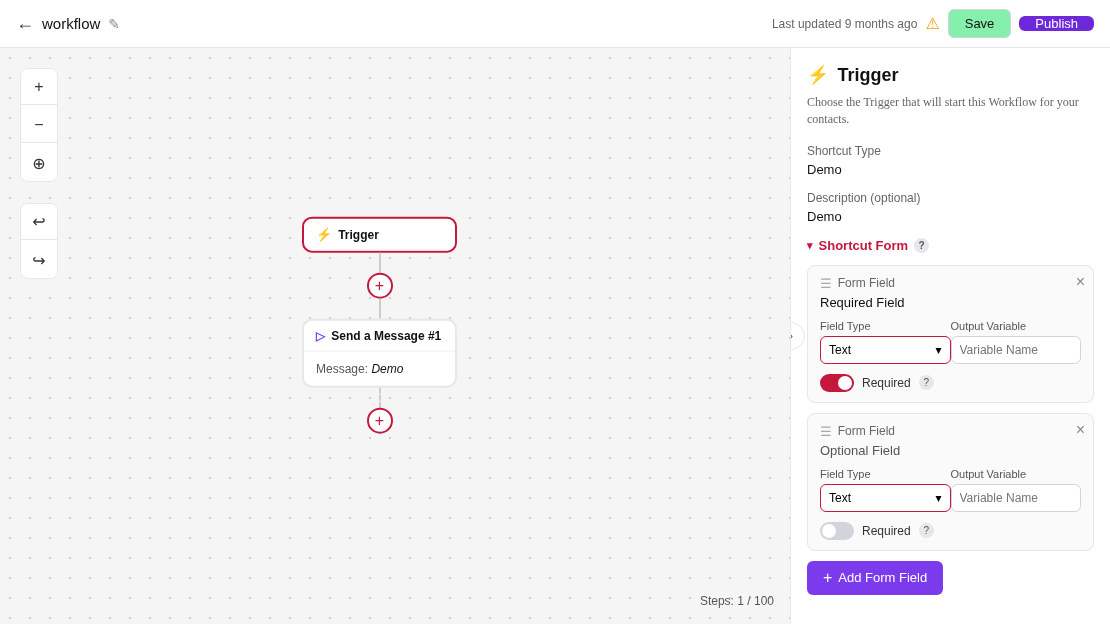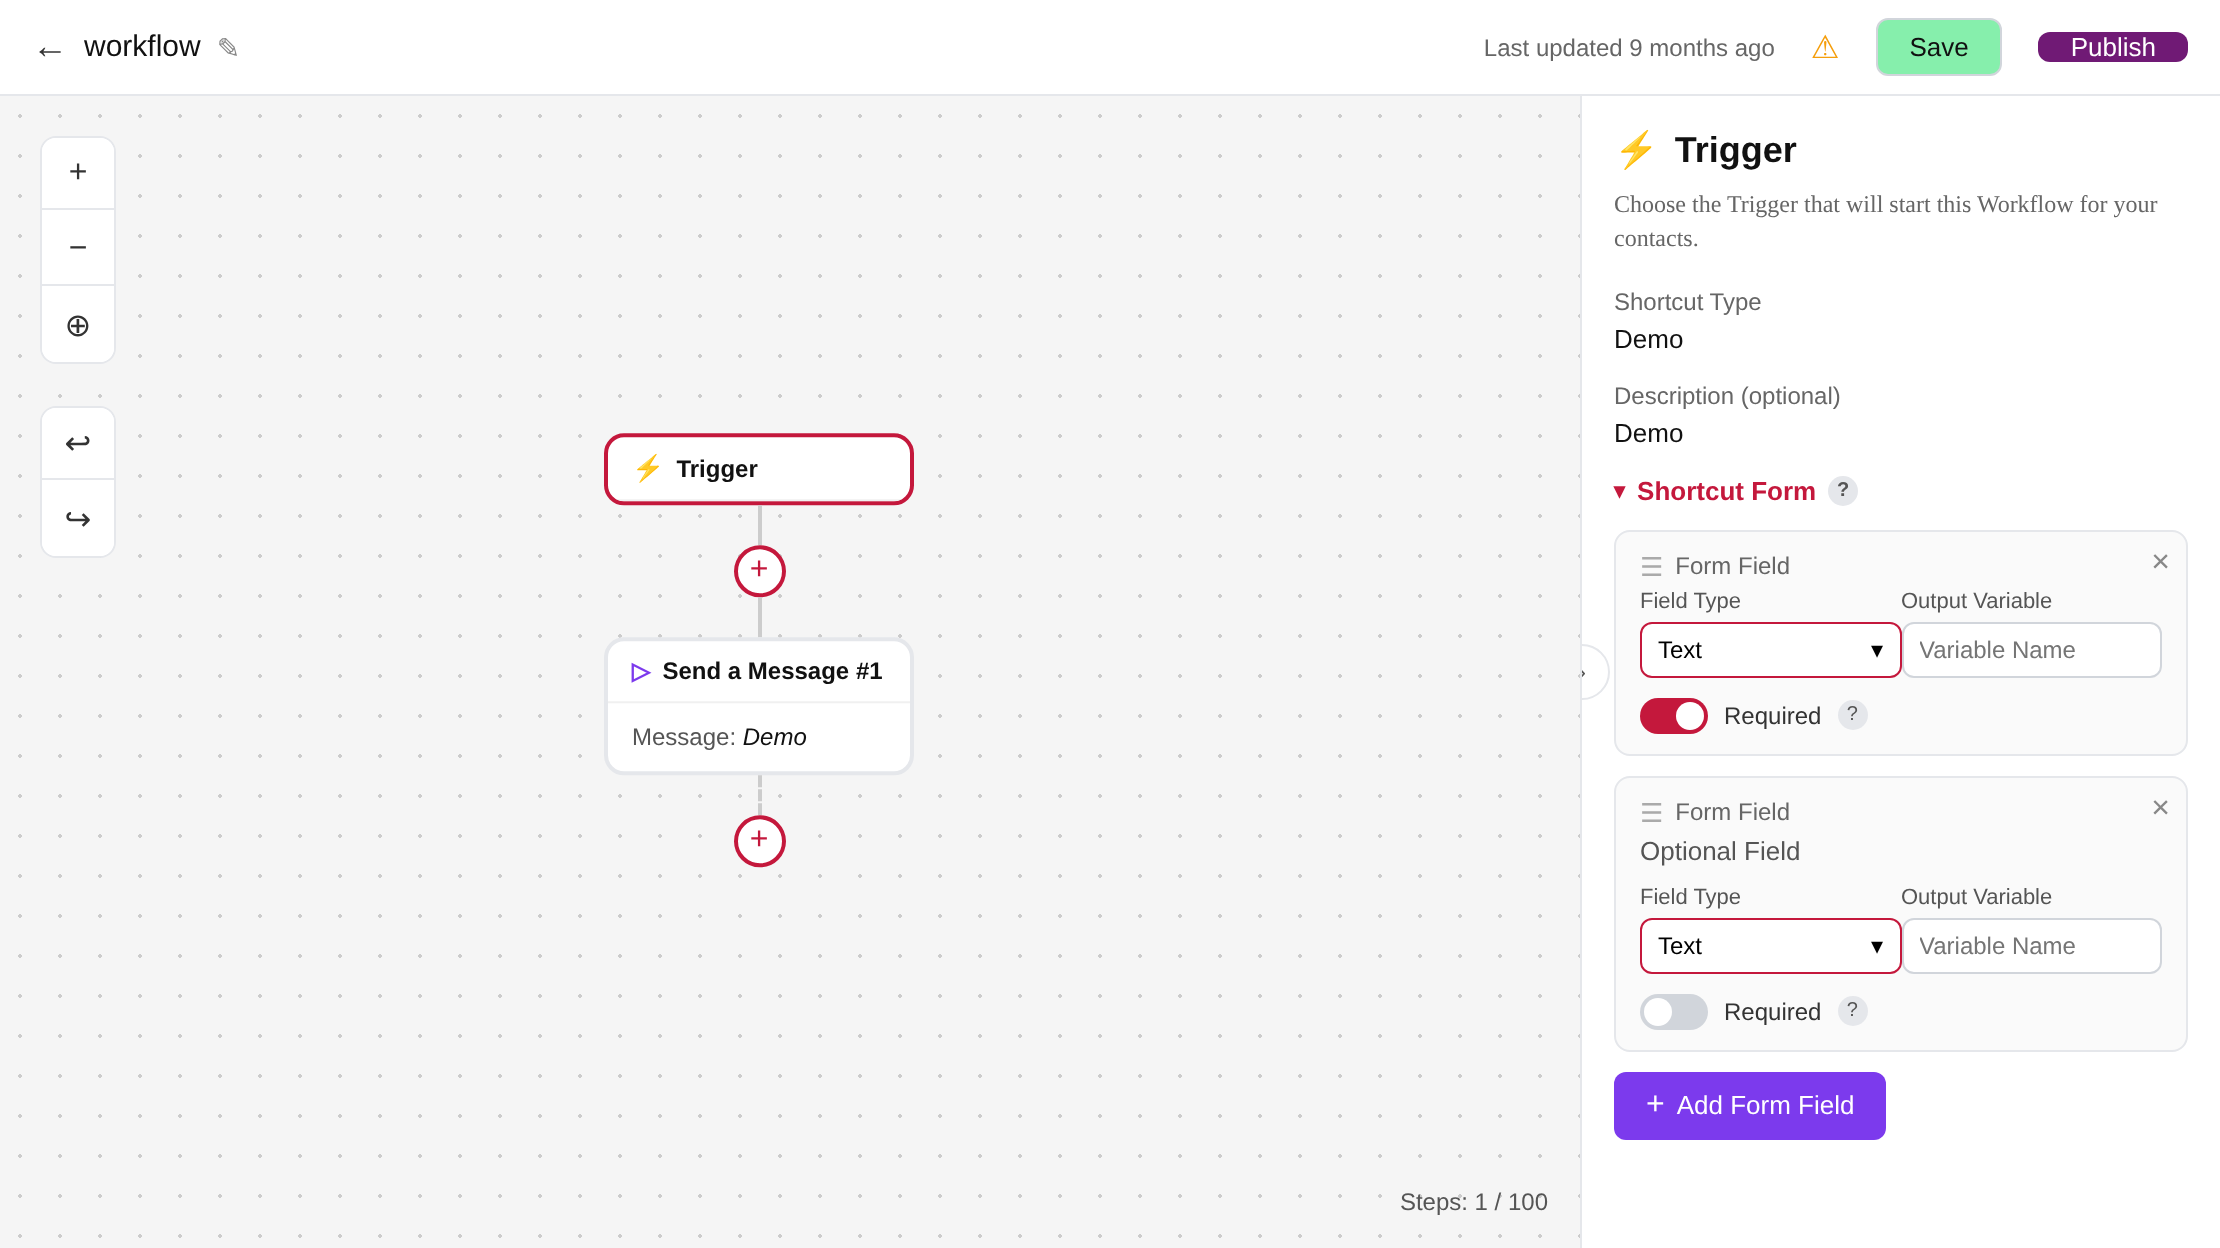--- a/index.html
+++ b/index.html
@@ -13,30 +13,30 @@
       display: flex;
       align-items: center;
       padding: 0 16px;
       gap: 12px;
       flex-shrink: 0;
       z-index: 10;
     }
     .topbar-left { display: flex; align-items: center; gap: 8px; flex: 1; }
     .topbar-title { font-size: 15px; font-weight: 500; color: #111; }
     .topbar-edit-icon { color: #888; cursor: pointer; font-size: 14px; }
-    .topbar-right { display: flex; align-items: center; gap: 18px; }
+    .topbar-right { display: flex; align-items: center; gap: 8px; }
     .topbar-status { font-size: 12px; color: #666; }
     .warn-icon { color: #f59e0b; font-size: 16px; }
     .btn-save {
       padding: 6px 16px; border: 1px solid #d1d5db; border-radius: 6px;
       background: #86efac; font-size: 13px; color: #111; cursor: pointer;
     }
     .btn-publish {
       padding: 0 16px; border: none; border-radius: 6px;
-      background: #701a75; font-size: 13px; color: #fff; cursor: pointer;
+      background: #6d28d9; font-size: 13px; color: #fff; cursor: pointer;
     }
     .back-btn { background: none; border: none; font-size: 18px; cursor: pointer; color: #333; }
 
     
     .main { display: flex; flex: 1; overflow: hidden; }
 
     
     .canvas {
       flex: 1;
       background-color: #f5f5f5;
@@ -390,20 +390,21 @@
         <span class="chevron">▾</span>
         <span>Shortcut Form</span>
         <span class="help-icon">?</span>
       </div>
 
       <div class="form-field-block">
         <div class="form-field-header">
           <span class="drag-icon">☰</span>
           <span>Form Field</span>
         </div>
+        <div class="form-field-name">Required Field</div>
         <button class="close-btn">×</button>
 
         <div class="two-col">
           <div>
             <div class="input-label">Field Type</div>
             <div class="select-field active">
               <span>Text</span>
               <span>▾</span>
             </div>
           </div>

